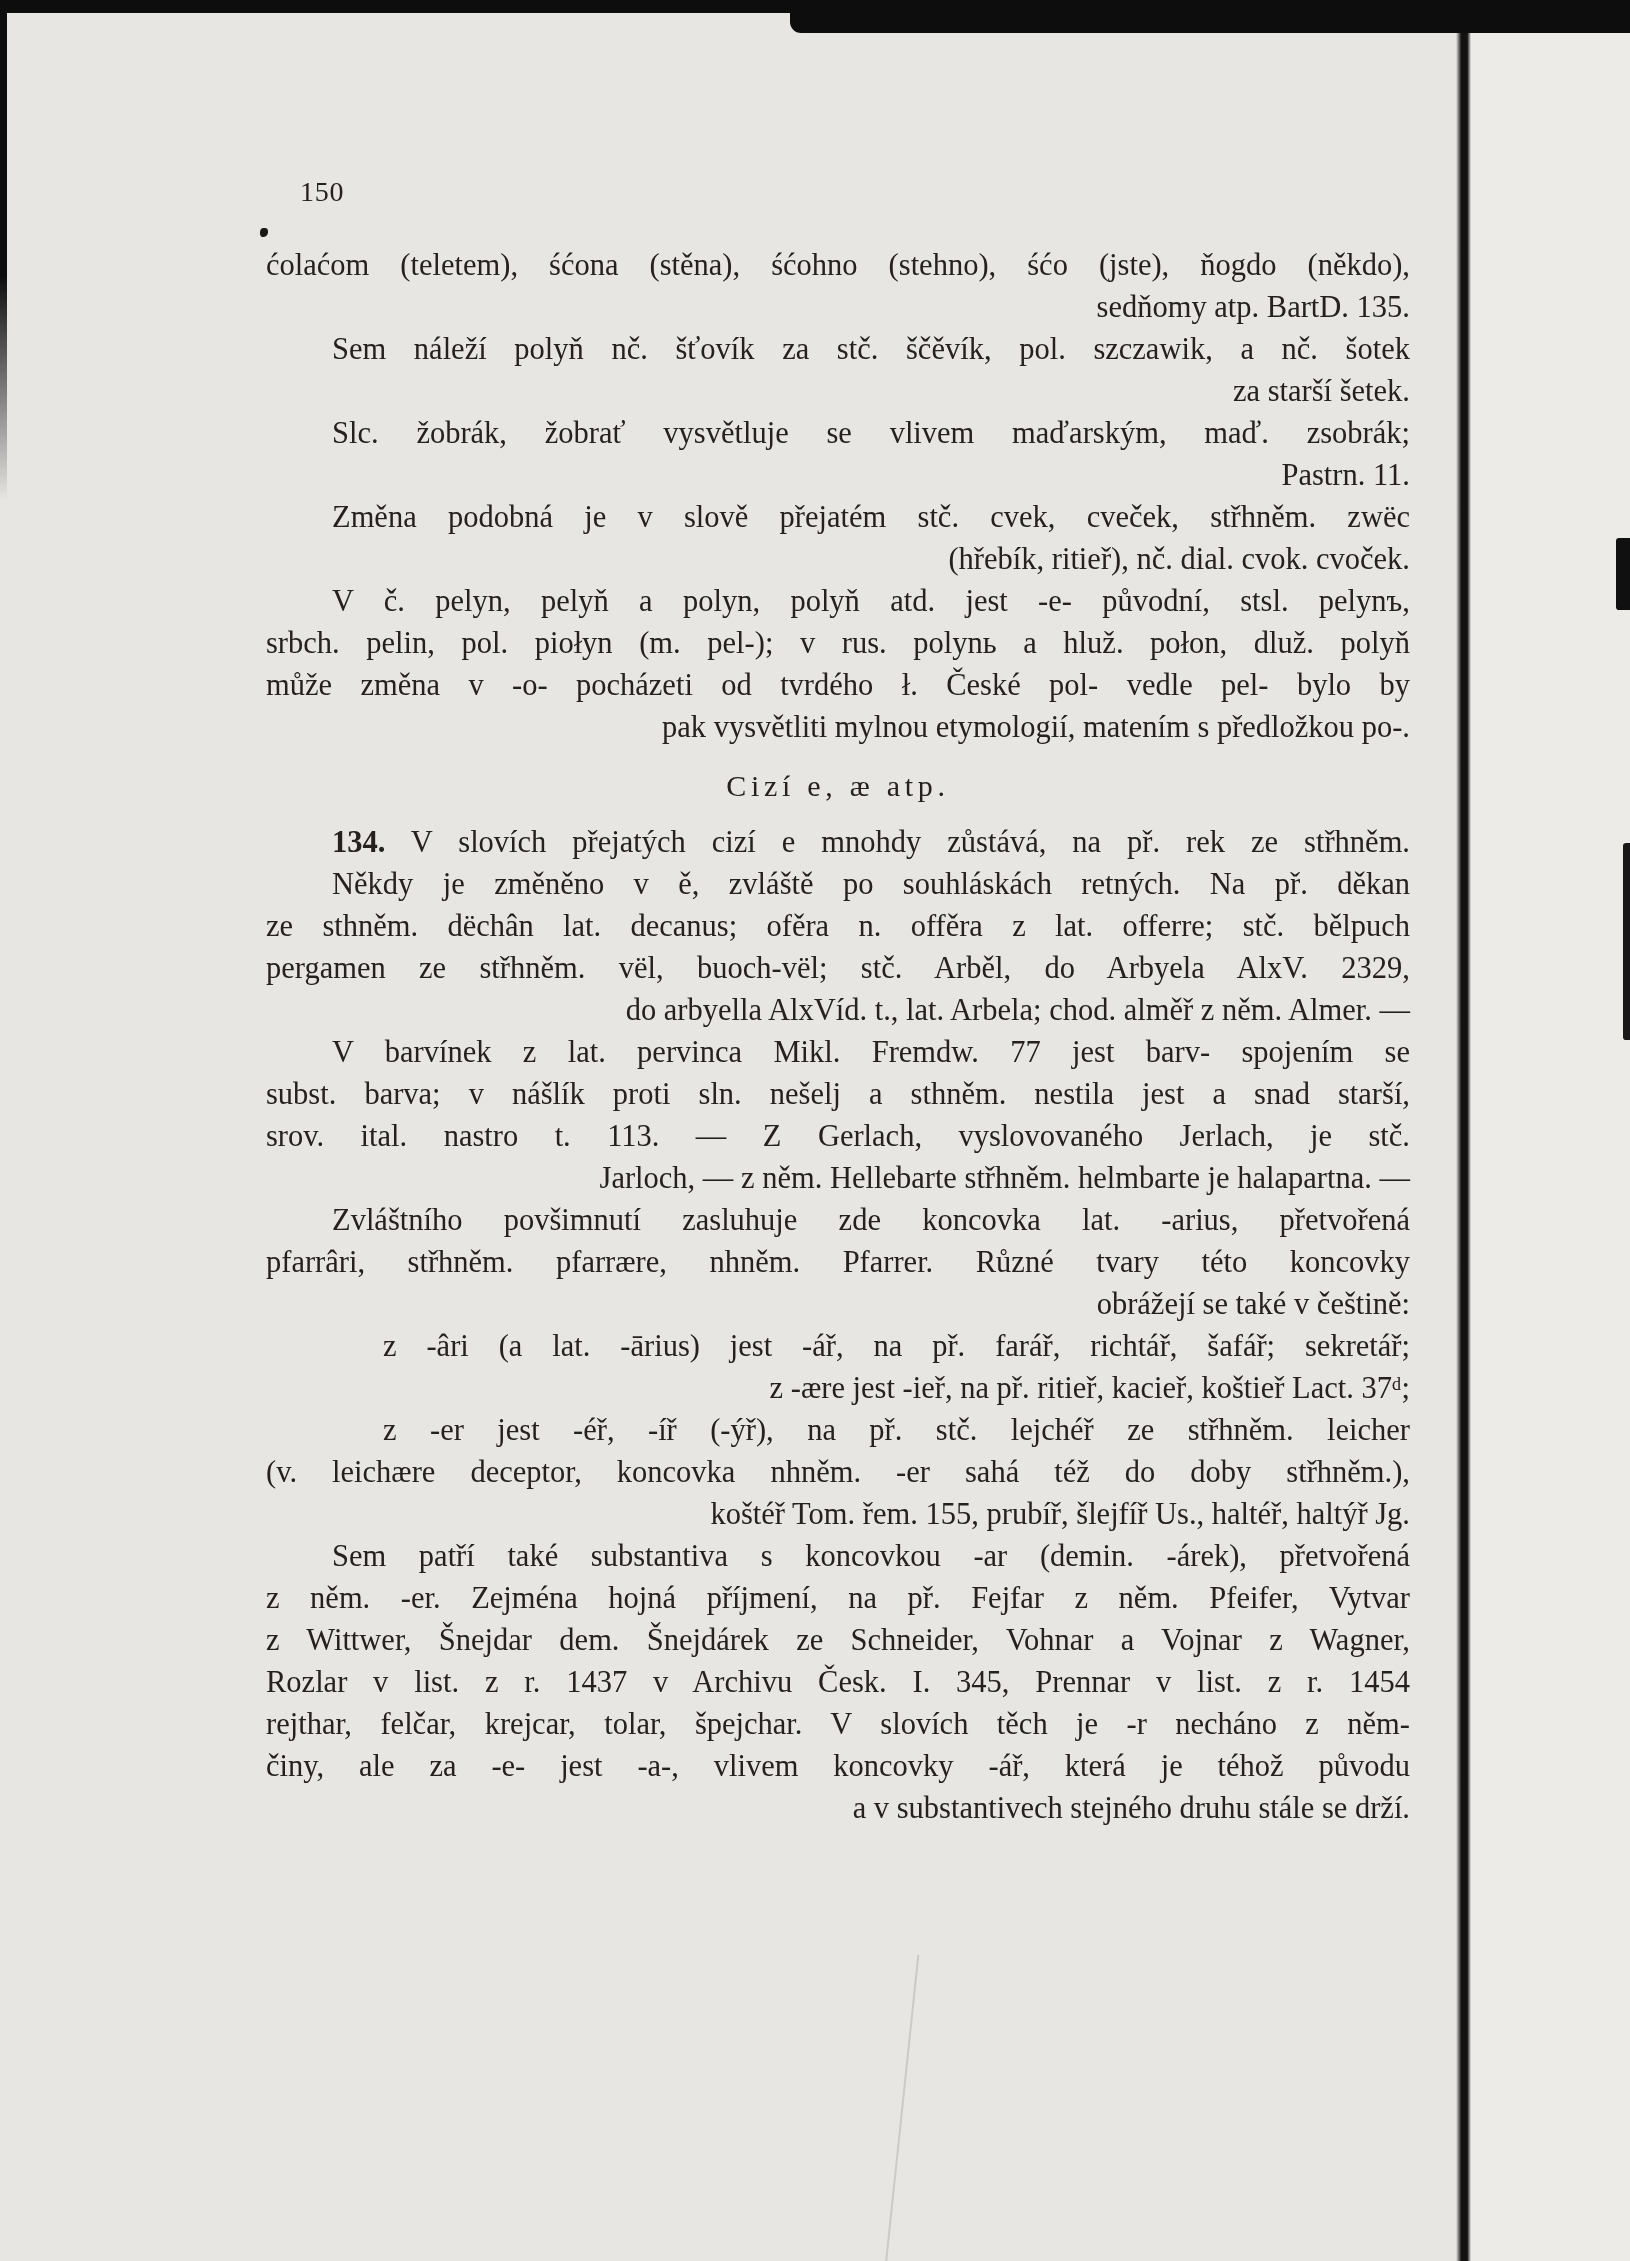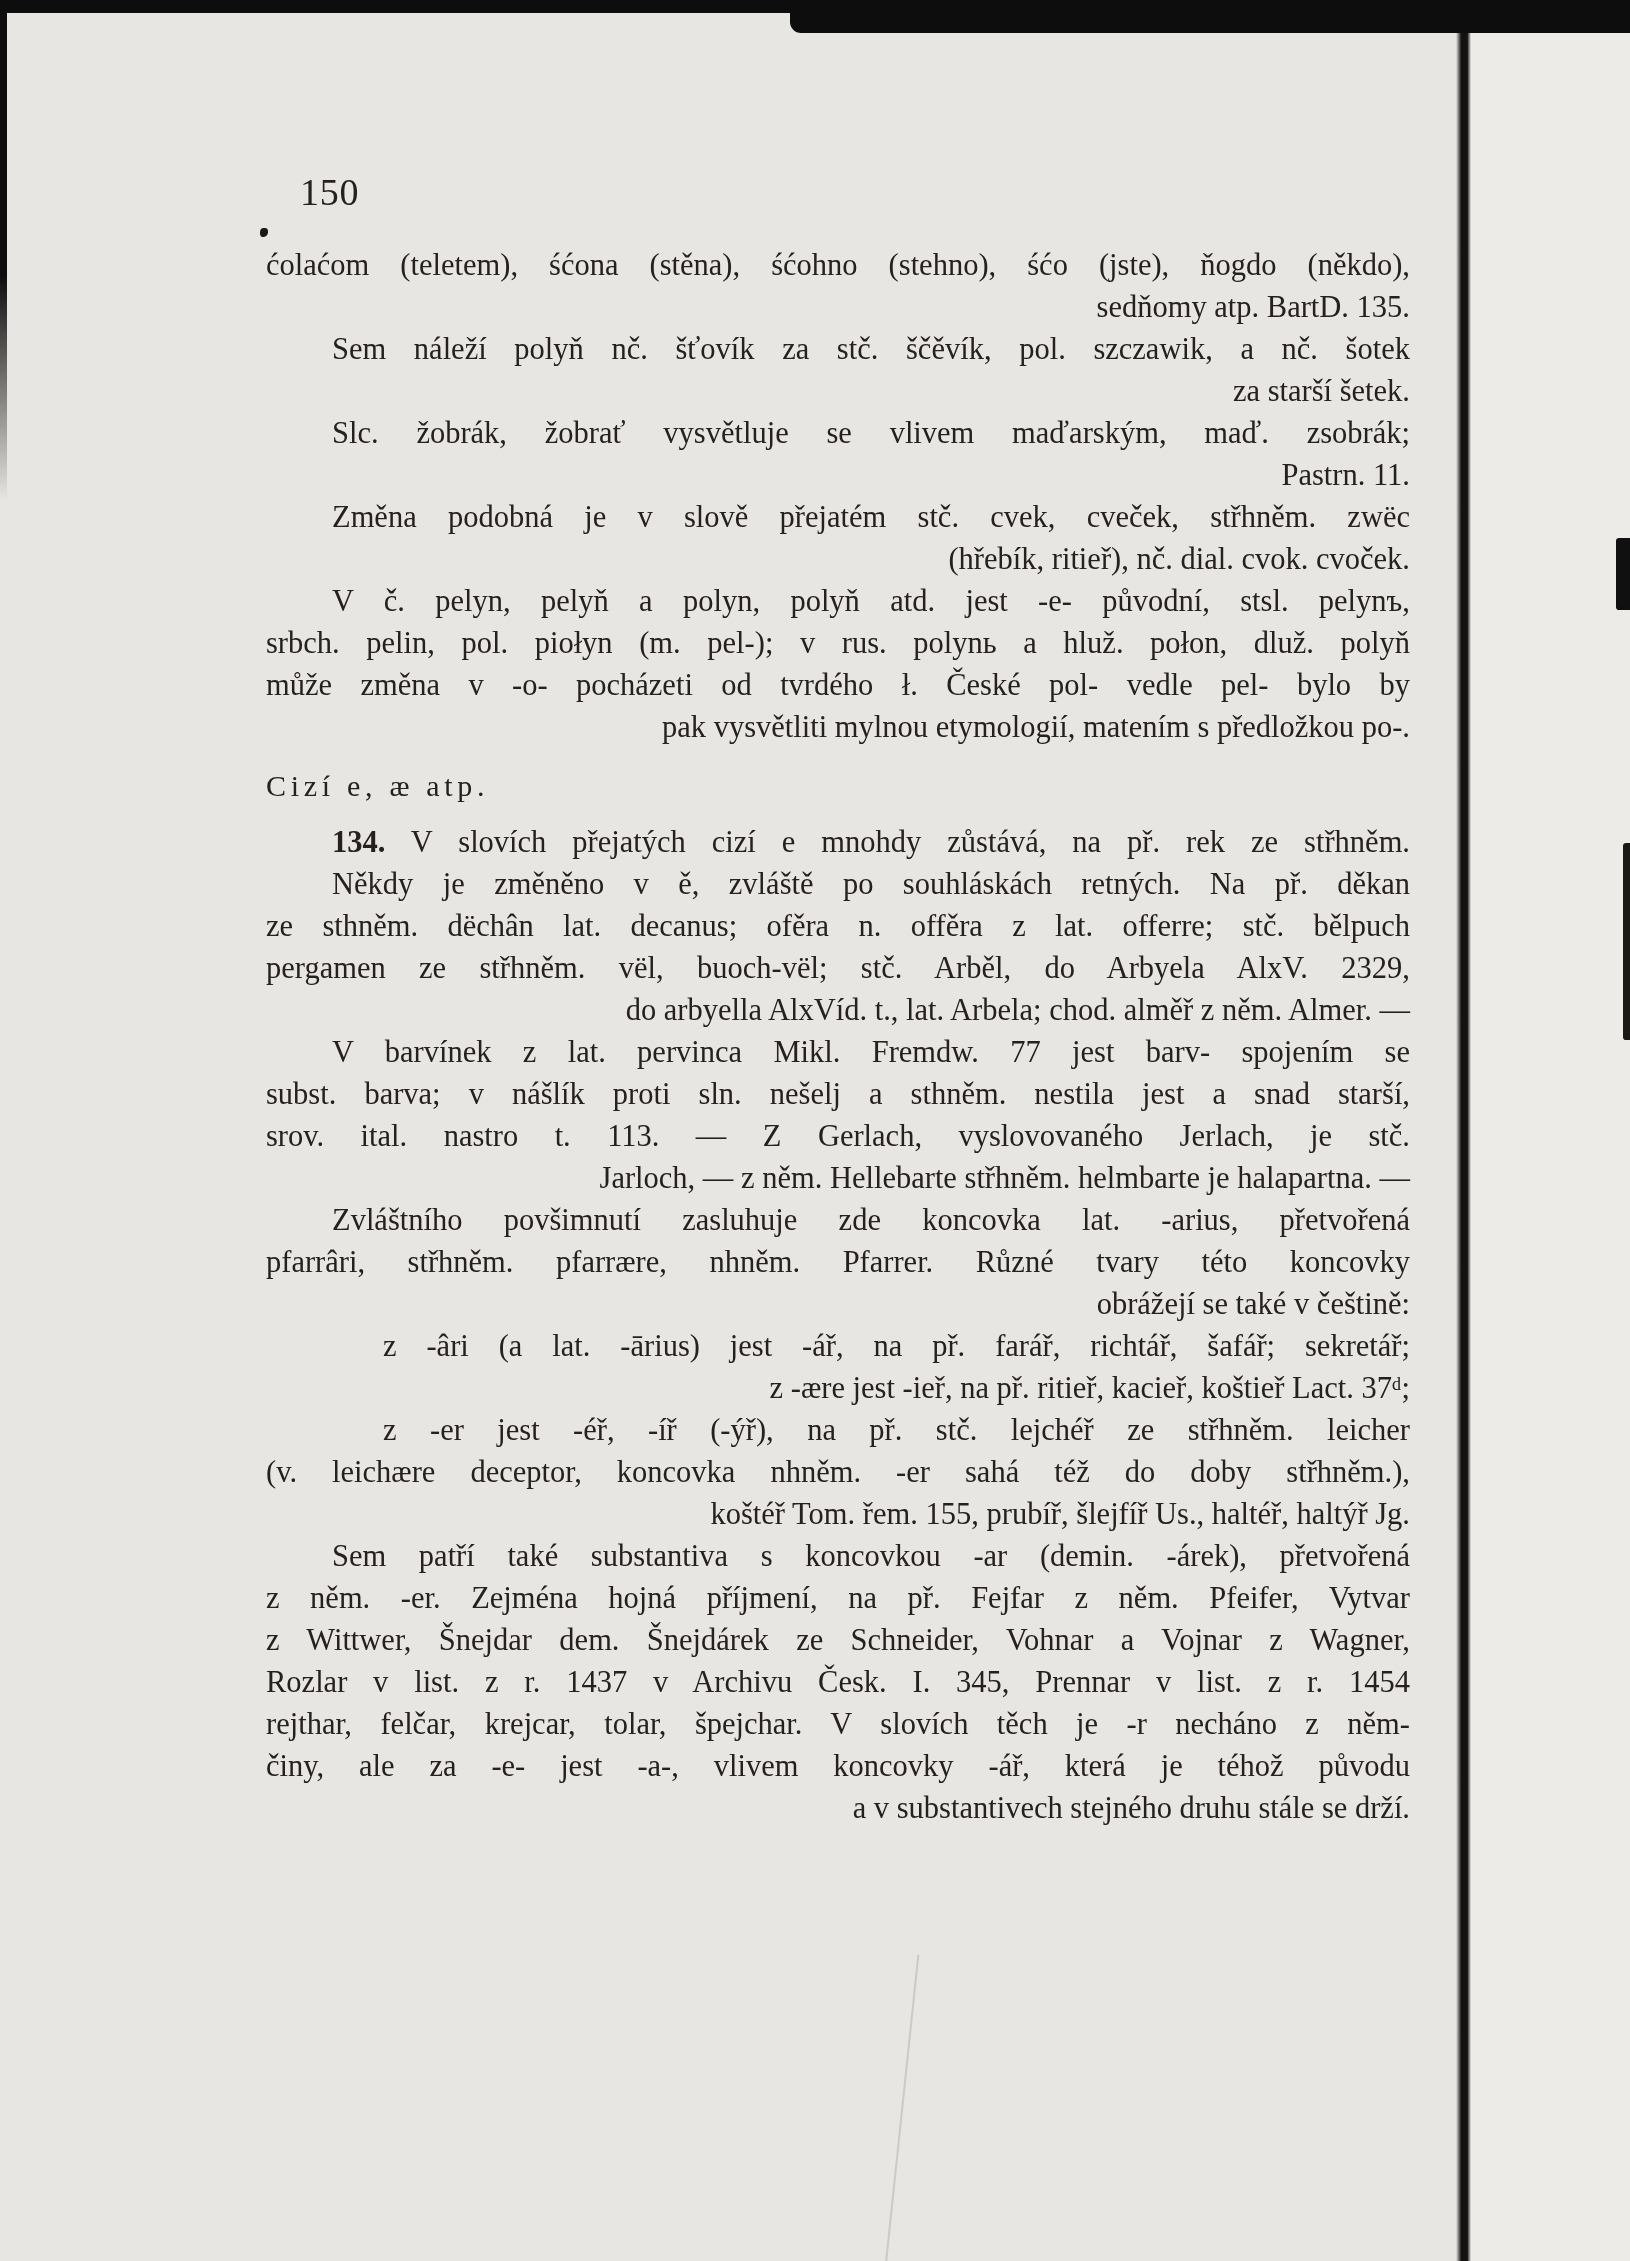--- a/index.html
+++ b/index.html
@@ -62,21 +62,21 @@
   }
   .crease {
     position: absolute; left: 901px; top: 1954px;
     width: 2.3px; height: 313px;
     background: rgba(60, 55, 50, 0.16);
     transform: rotate(6deg);
   }
   
   .page-number {
     position: absolute; left: 300px; top: 174px;
-    font-size: 38px; line-height: 36px;
+    font-size: 28px; line-height: 36px;
     letter-spacing: 0.8px;
   }
   .text-block {
     position: absolute; left: 266px; top: 244px;
     width: 1144px;
   }
   .line {
     height: 42px;
     line-height: 42px;
     font-size: 30.5px;
@@ -88,20 +88,21 @@
     text-align: justify;
     text-align-last: justify;
   }
   .line.ind  { padding-left: 66px; }
   .line.ind2 { padding-left: 117px; }
   .line b { font-weight: bold; }
   .heading {
     height: 42px;
     line-height: 42px;
     font-size: 30px;
+    text-align: center;
     letter-spacing: 4.7px;
     margin: 17px 0 14px 0;
   }
 </style>
 </head>
 <body>
 
 <div class="right-paper-strip"></div>
 <div class="gutter-line"></div>
 <div class="top-edge-bar"></div>

